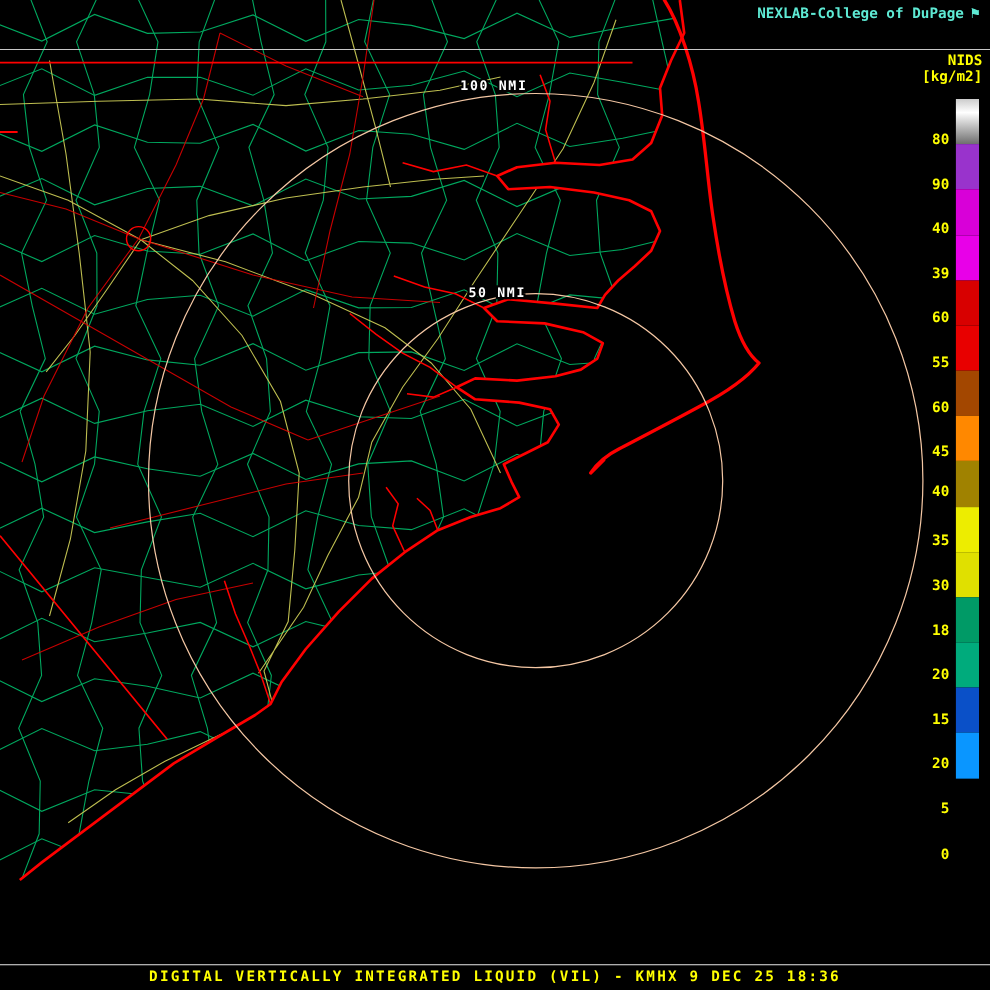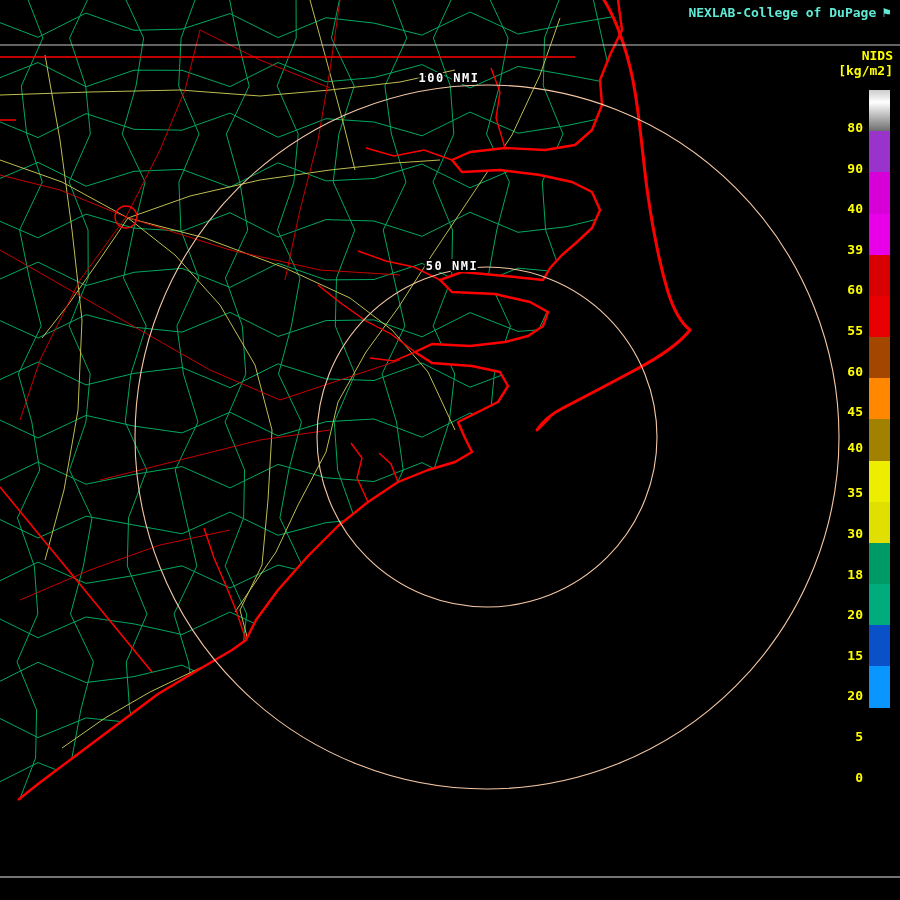--- a/index.html
+++ b/index.html
@@ -138,14 +138,15 @@
       <div class="cb-tick" data-name="colorbar-tick-35" style="top: 402.4px;">35</div>
       <div class="cb-tick" data-name="colorbar-tick-30" style="top: 443px; text-align: center;">30</div>
       <div class="cb-tick" data-name="colorbar-tick-25" style="top: 483.6px;">18</div>
       <div class="cb-tick" data-name="colorbar-tick-20" style="top: 524.2px;">20</div>
       <div class="cb-tick" data-name="colorbar-tick-15" style="top: 564.8px;">15</div>
       <div class="cb-tick" data-name="colorbar-tick-10" style="top: 605.4px;">20</div>
       <div class="cb-tick" data-name="colorbar-tick-5" style="top: 646px;">5</div>
       <div class="cb-tick" data-name="colorbar-tick-0" style="top: 686.6px;">0</div>
     </div>
 
+  <div class="footer" data-name="product-title">DIGITAL VERTICALLY INTEGRATED LIQUID (VIL) - KMHX 9 DEC 25 18:36</div>
 
 </div>
 
 </body></html>

